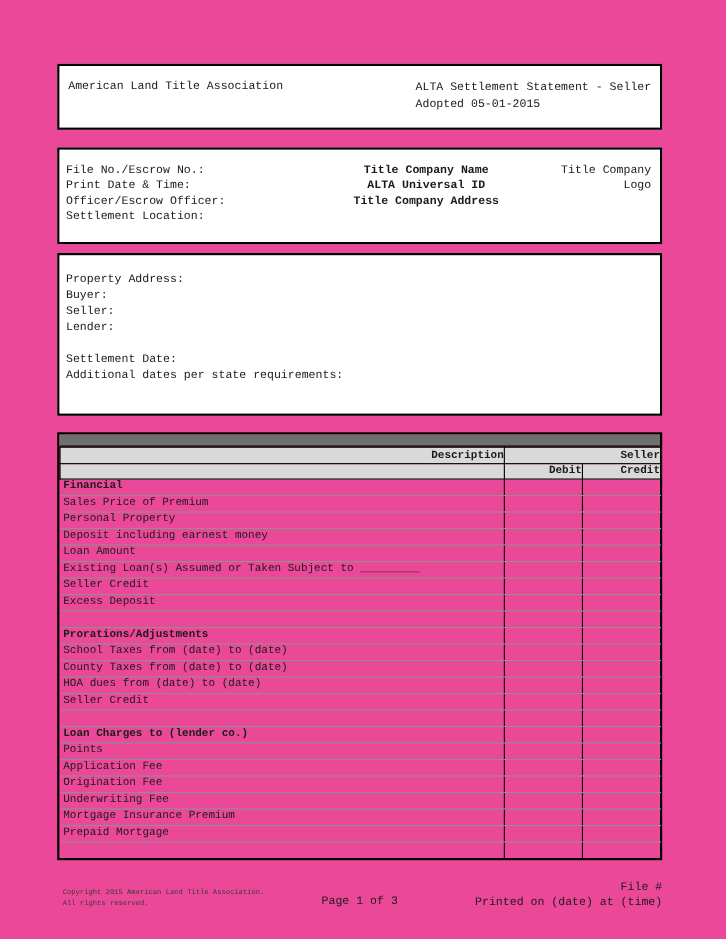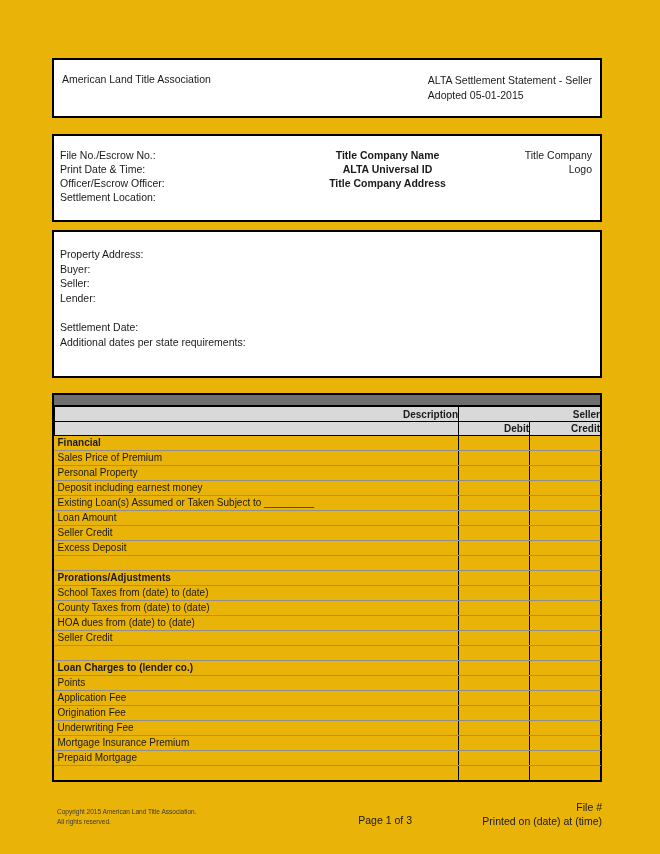--- a/index.html
+++ b/index.html
@@ -5,22 +5,23 @@
   * { margin: 0; padding: 0; box-sizing: border-box; }
   html, body { background: #ffffff; }
   body {
     font-family: "Liberation Sans", "DejaVu Sans", sans-serif;
     color: #1a1a1a;
   }
   .page {
     position: relative;
     width: 660px;
     height: 854px;
-    background: #eab308;
+    background: #ec4899;
     overflow: hidden;
+    font-family: Liberation Mono, monospace;
   }
   .box {
     position: absolute;
     left: 52px;
     width: 550px;
     border: 2px solid #000000;
     background: #ffffff;
     font-size: 10.5px;
   }
   
@@ -120,21 +121,21 @@
     font-size: 6.5px;
     line-height: 10px;
     color: #3a3a3a;
     padding-top: 10px;
     padding-left: 5px;
     width: 190px;
   }
   .footer .f-center {
     font-size: 10.5px;
     padding-top: 17px;
-    text-align: right;
+    text-align: center;
     flex: 1;
   }
   .footer .f-right {
     font-size: 10.5px;
     text-align: right;
     line-height: 14px;
     padding-top: 3px;
     width: 190px;
   }
 </style>
@@ -210,26 +211,26 @@
       <td class="desc">Personal Property</td>
       <td class="debit"></td>
       <td class="credit"></td>
     </tr>
           <tr>
       <td class="desc">Deposit including earnest money</td>
       <td class="debit"></td>
       <td class="credit"></td>
     </tr>
           <tr>
+      <td class="desc">Loan Amount</td>
+      <td class="debit"></td>
+      <td class="credit"></td>
+    </tr>
+          <tr>
       <td class="desc">Existing Loan(s) Assumed or Taken Subject to _________</td>
-      <td class="debit"></td>
-      <td class="credit"></td>
-    </tr>
-          <tr>
-      <td class="desc">Loan Amount</td>
       <td class="debit"></td>
       <td class="credit"></td>
     </tr>
           <tr>
       <td class="desc">Seller Credit</td>
       <td class="debit"></td>
       <td class="credit"></td>
     </tr>
           <tr>
       <td class="desc">Excess Deposit</td>

